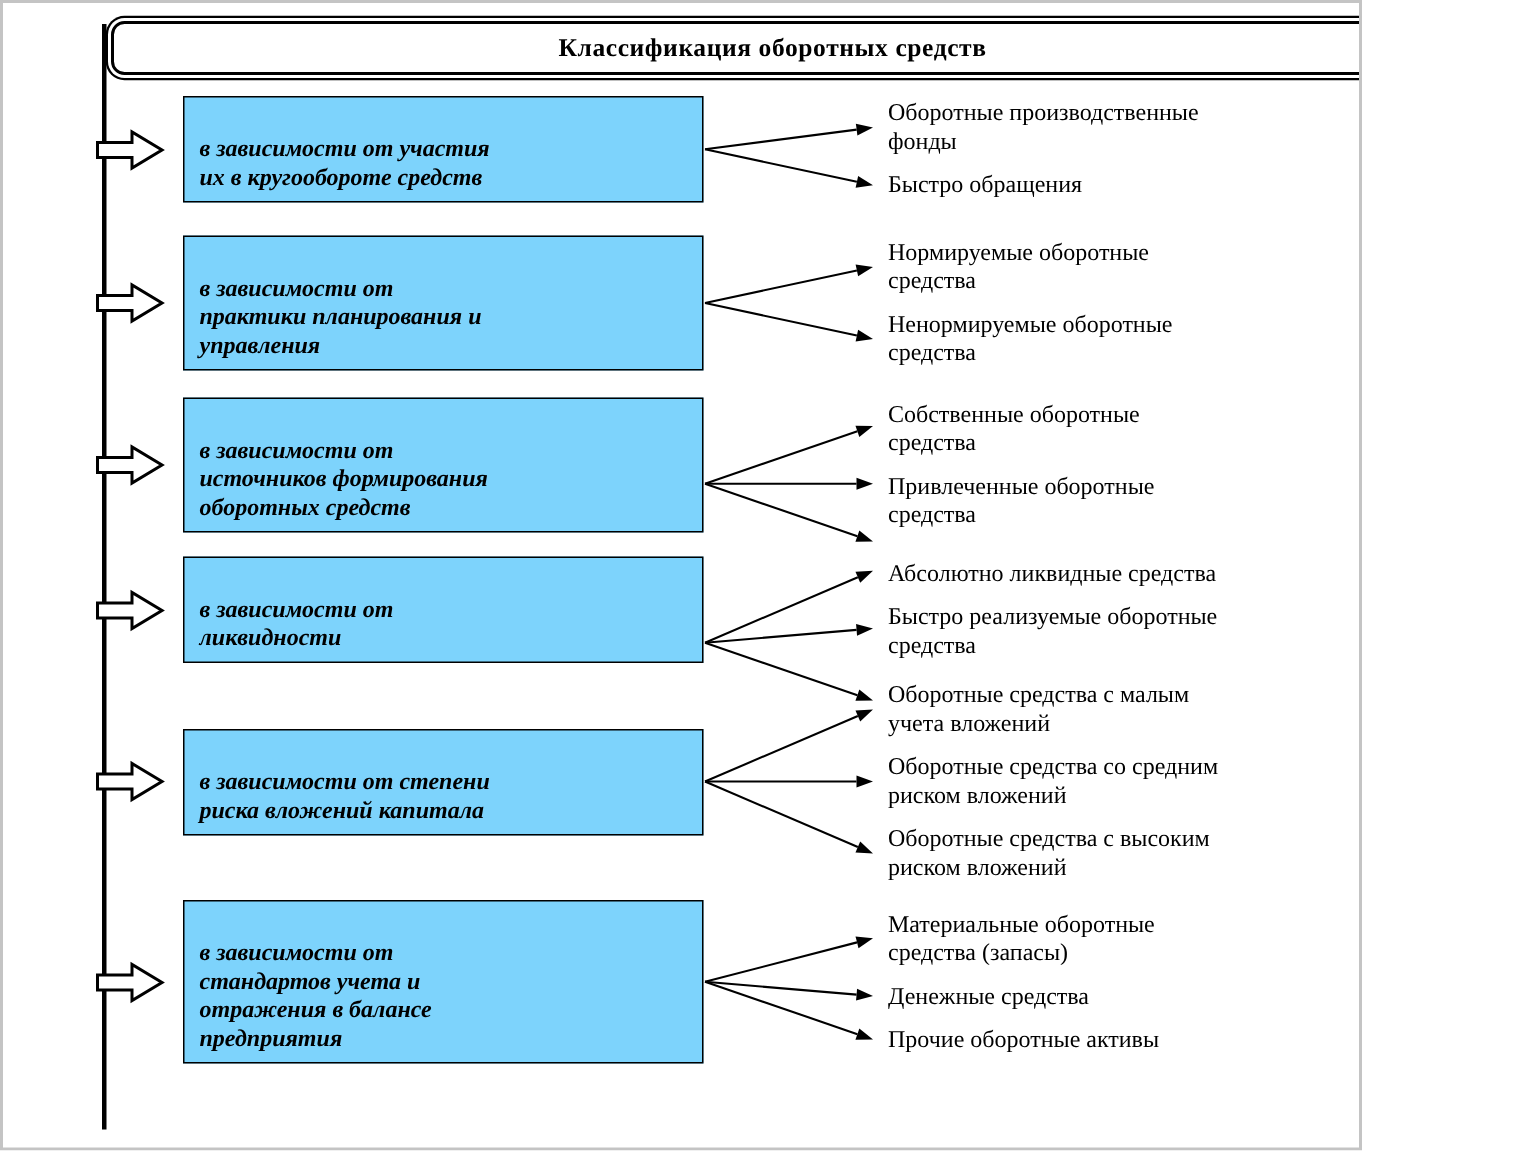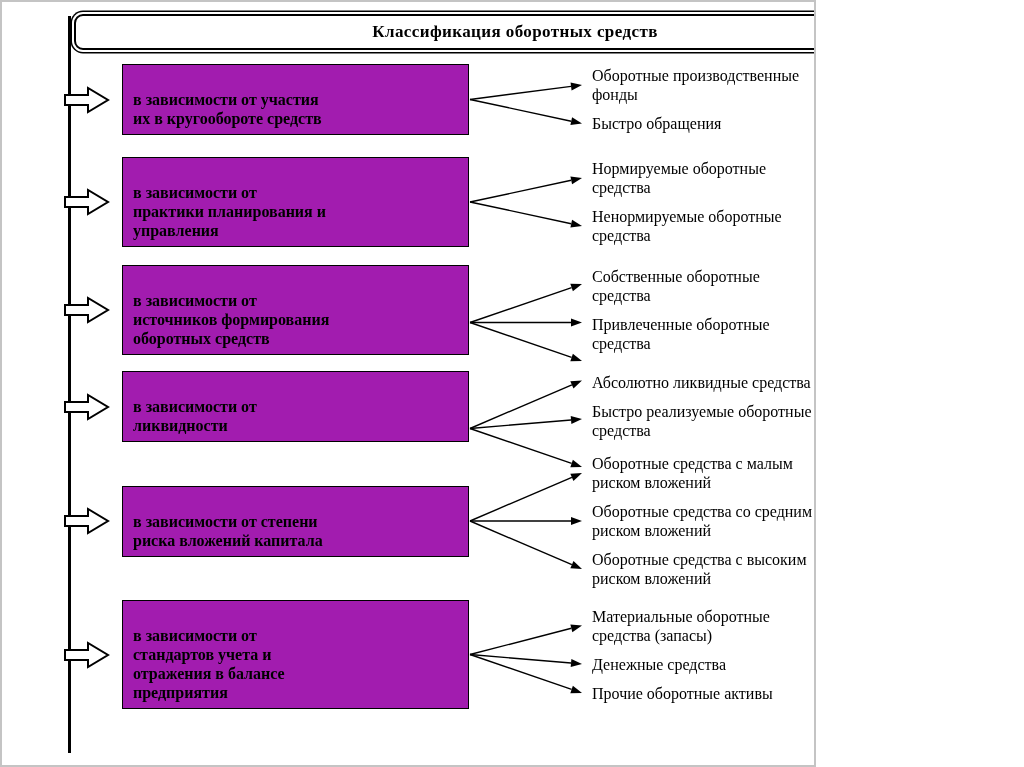--- a/index.html
+++ b/index.html
@@ -1,17 +1,17 @@
 <!DOCTYPE html>
 <html><head>
 <meta charset="utf-8">
 <style>
   html,body{margin:0;padding:0;background:#fff;}
   .canvas{
-    position:relative;width:816px;height:767px;box-sizing:border-box;
+    position:relative;width:908px;height:767px;box-sizing:border-box;
     border:2px solid #c4c4c4;background:#fff;overflow:hidden;
     font-family:"Liberation Serif","DejaVu Serif",serif;color:#000;
   }
   .spine{position:absolute;left:66px;top:14px;bottom:12px;width:3px;background:#000;}
   .title-box{
     position:relative;margin:12px 0 0 72px;width:878px;height:32px;
     border:2px solid #000;border-radius:9px;background:#fff;
     box-shadow:0 0 0 2px #fff,0 0 0 3.5px #000;
     display:flex;align-items:center;justify-content:center;
     font-weight:bold;font-size:17px;letter-spacing:.4px;z-index:1;
@@ -20,22 +20,22 @@
   .row{position:relative;display:flex;align-items:center;}
   .row-1{margin-top:14px;}
   .row-2{margin-top:22px;}
   .row-3{margin-top:18px;}
   .row-4{margin-top:16px;}
   .row-5{margin-top:12px;}
   .row-6{margin-top:12px;}
   .block-arrow{position:absolute;left:62px;top:50%;transform:translateY(-50%);line-height:0;z-index:2;}
   .cat-box{
     flex:none;box-sizing:border-box;margin-left:120px;width:347px;
-    border:1.5px solid #000;padding:6px 10px;background:#a21caf;
-    font-weight:bold;font-size:16px;line-height:19px;
+    border:1.5px solid #000;padding:6px 10px;background:#7dd3fc;
+    font-weight:bold;font-style:italic;font-size:16px;line-height:19px;
     white-space:pre-line;z-index:1;
   }
   .items{flex:none;margin-left:123px;width:372px;display:flex;flex-direction:column;gap:10px;}
   .item{font-size:16px;line-height:19px;white-space:pre-line;}
   .connector{position:absolute;left:0;top:0;pointer-events:none;}
 </style>
 </head>
 <body>
 
 <div class="canvas">
@@ -152,21 +152,21 @@
         <svg width="46" height="30" viewBox="0 0 46 30">
             <polygon points="1,10 24,10 24,3 44,15 24,27 24,20 1,20" fill="#fff" stroke="#000" stroke-width="2"></polygon>
           </svg>
       </span>
       <div class="cat-box">
         <span>в зависимости от степени
 риска вложений капитала</span>
       </div>
       <div class="items">
         <div class="item">Оборотные средства с малым
-риском вложений</div>
+учета вложений</div>
         <div class="item">Оборотные средства со средним
 риском вложений</div>
         <div class="item">Оборотные средства с высоким
 риском вложений</div>
       </div>
       <svg class="connector" width="1020" height="134" viewBox="0 0 1020 134">
           <line x1="468" y1="67" x2="569.8894046698014" y2="23.333112284370845" stroke="#000000" stroke-width="1.4"></line>
           <polygon points="580,19 571.465081864118,27.009692404443076 568.3137274754847,19.656532164298614" fill="#000000"></polygon>
           <line x1="468" y1="67" x2="569" y2="67" stroke="#000000" stroke-width="1.4"></line>
           <polygon points="580,67 569,71 569,63" fill="#000000"></polygon>

